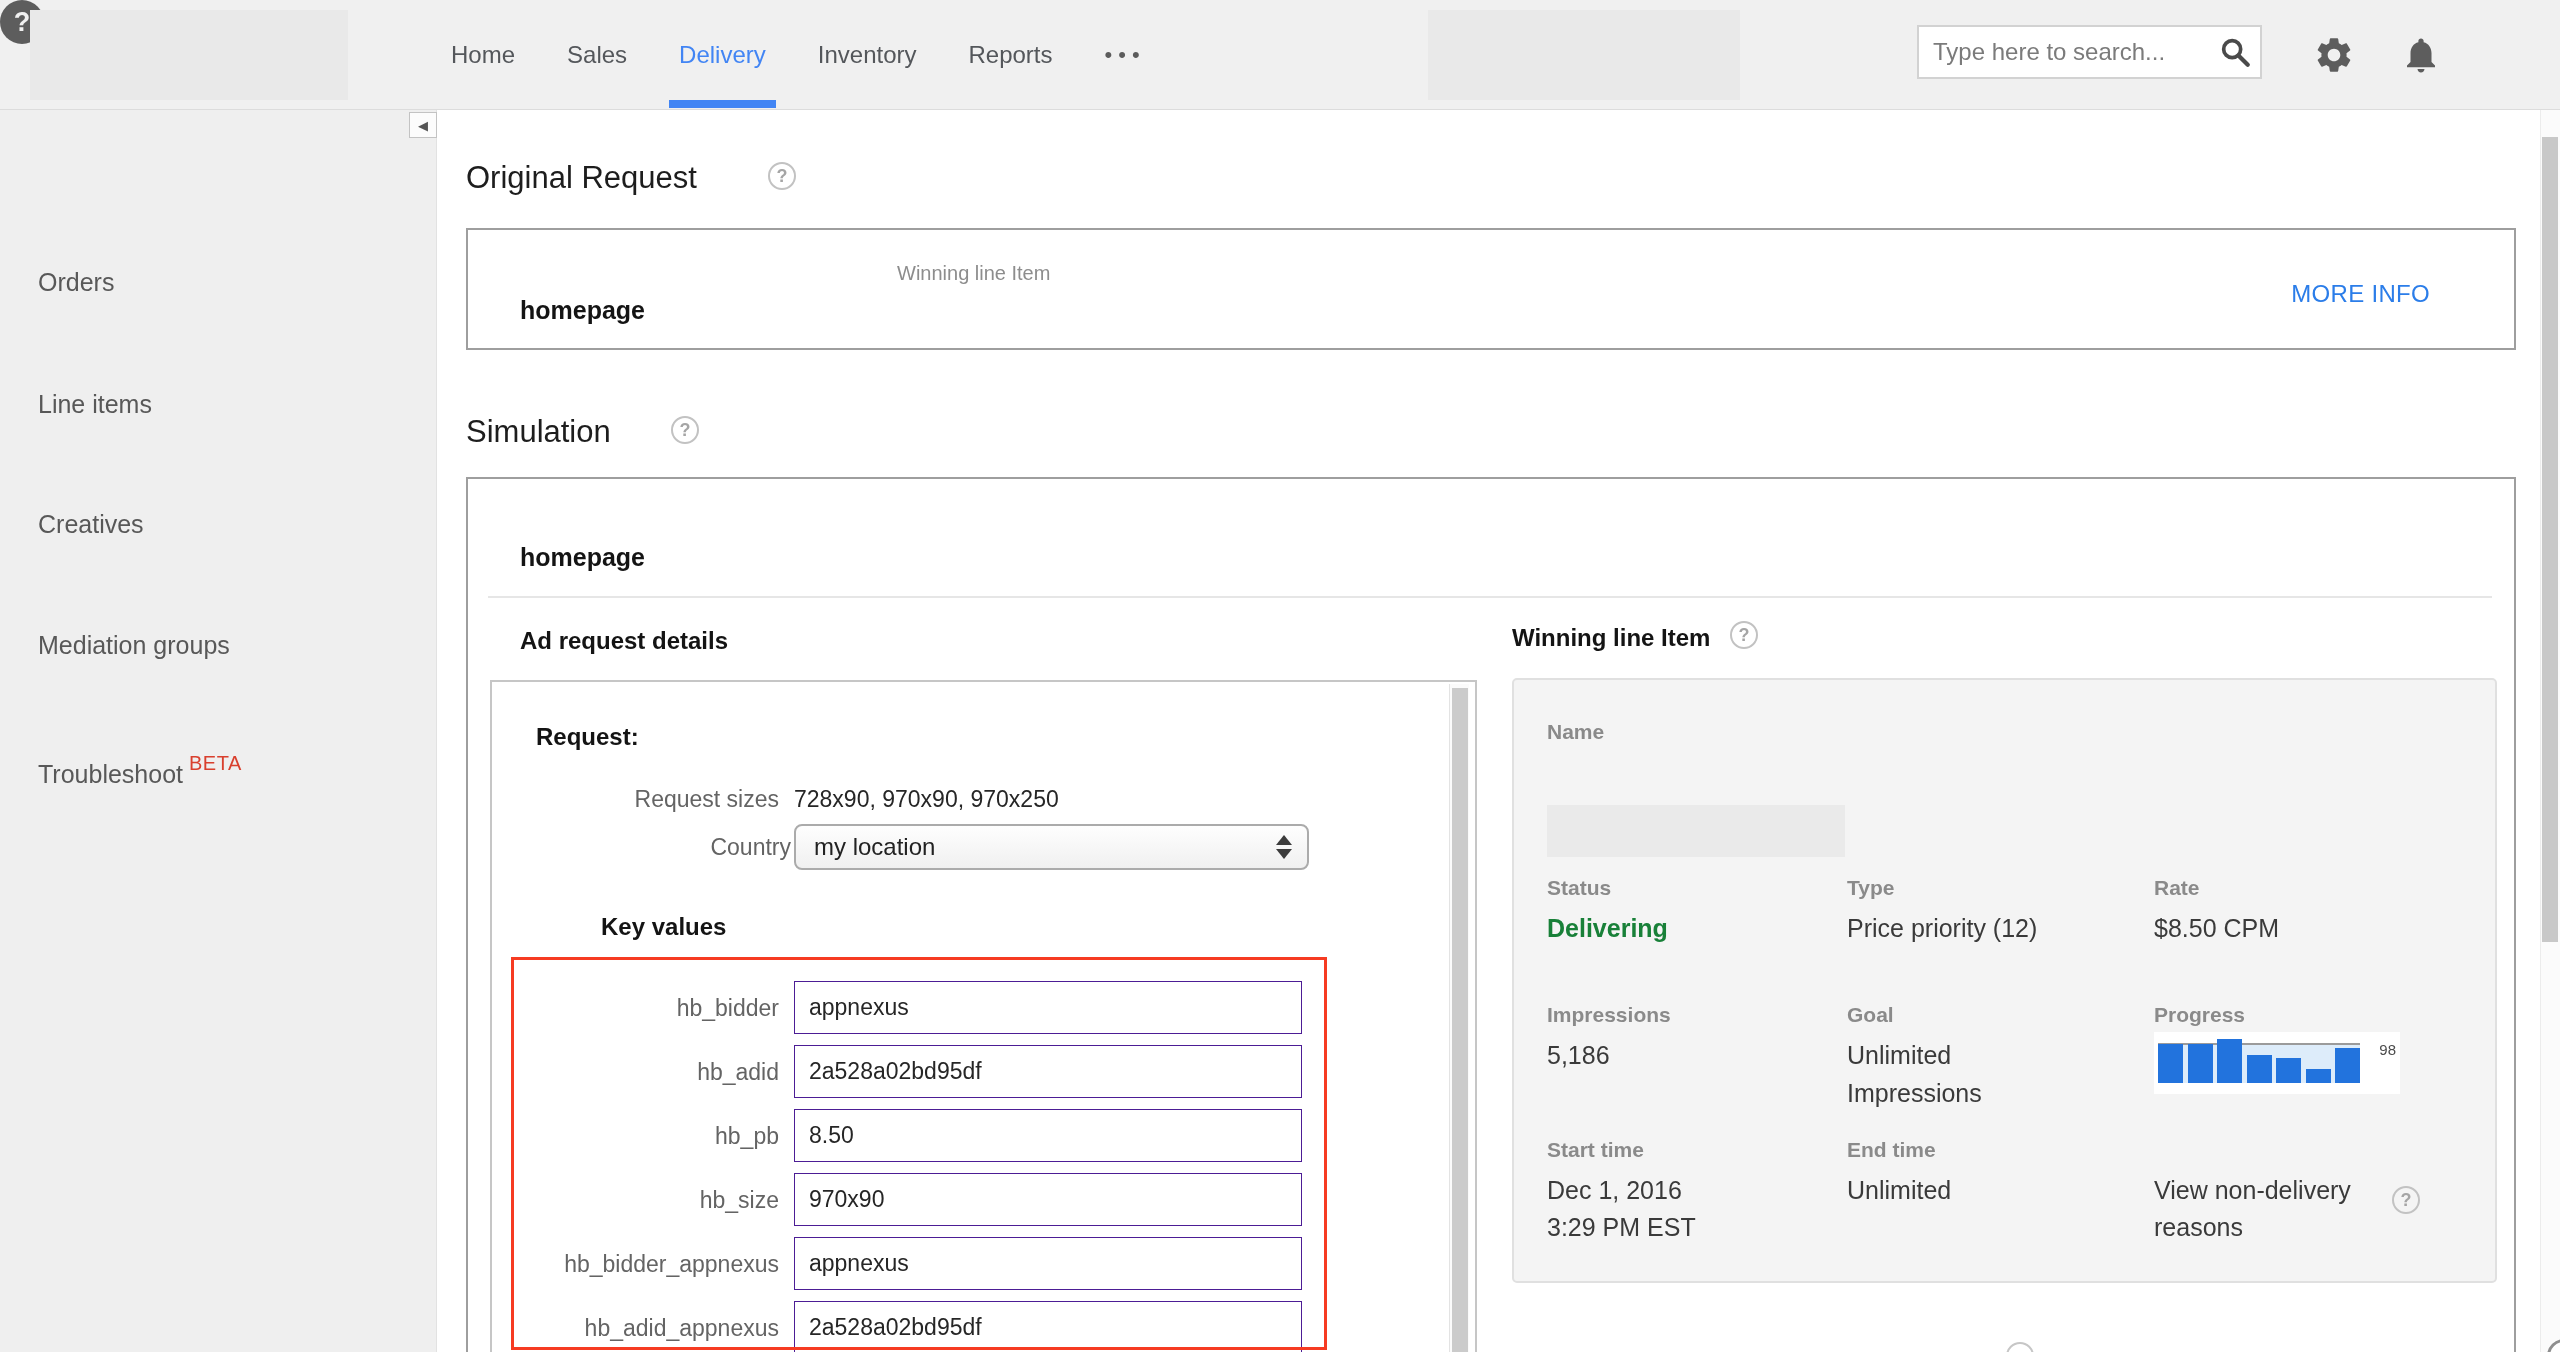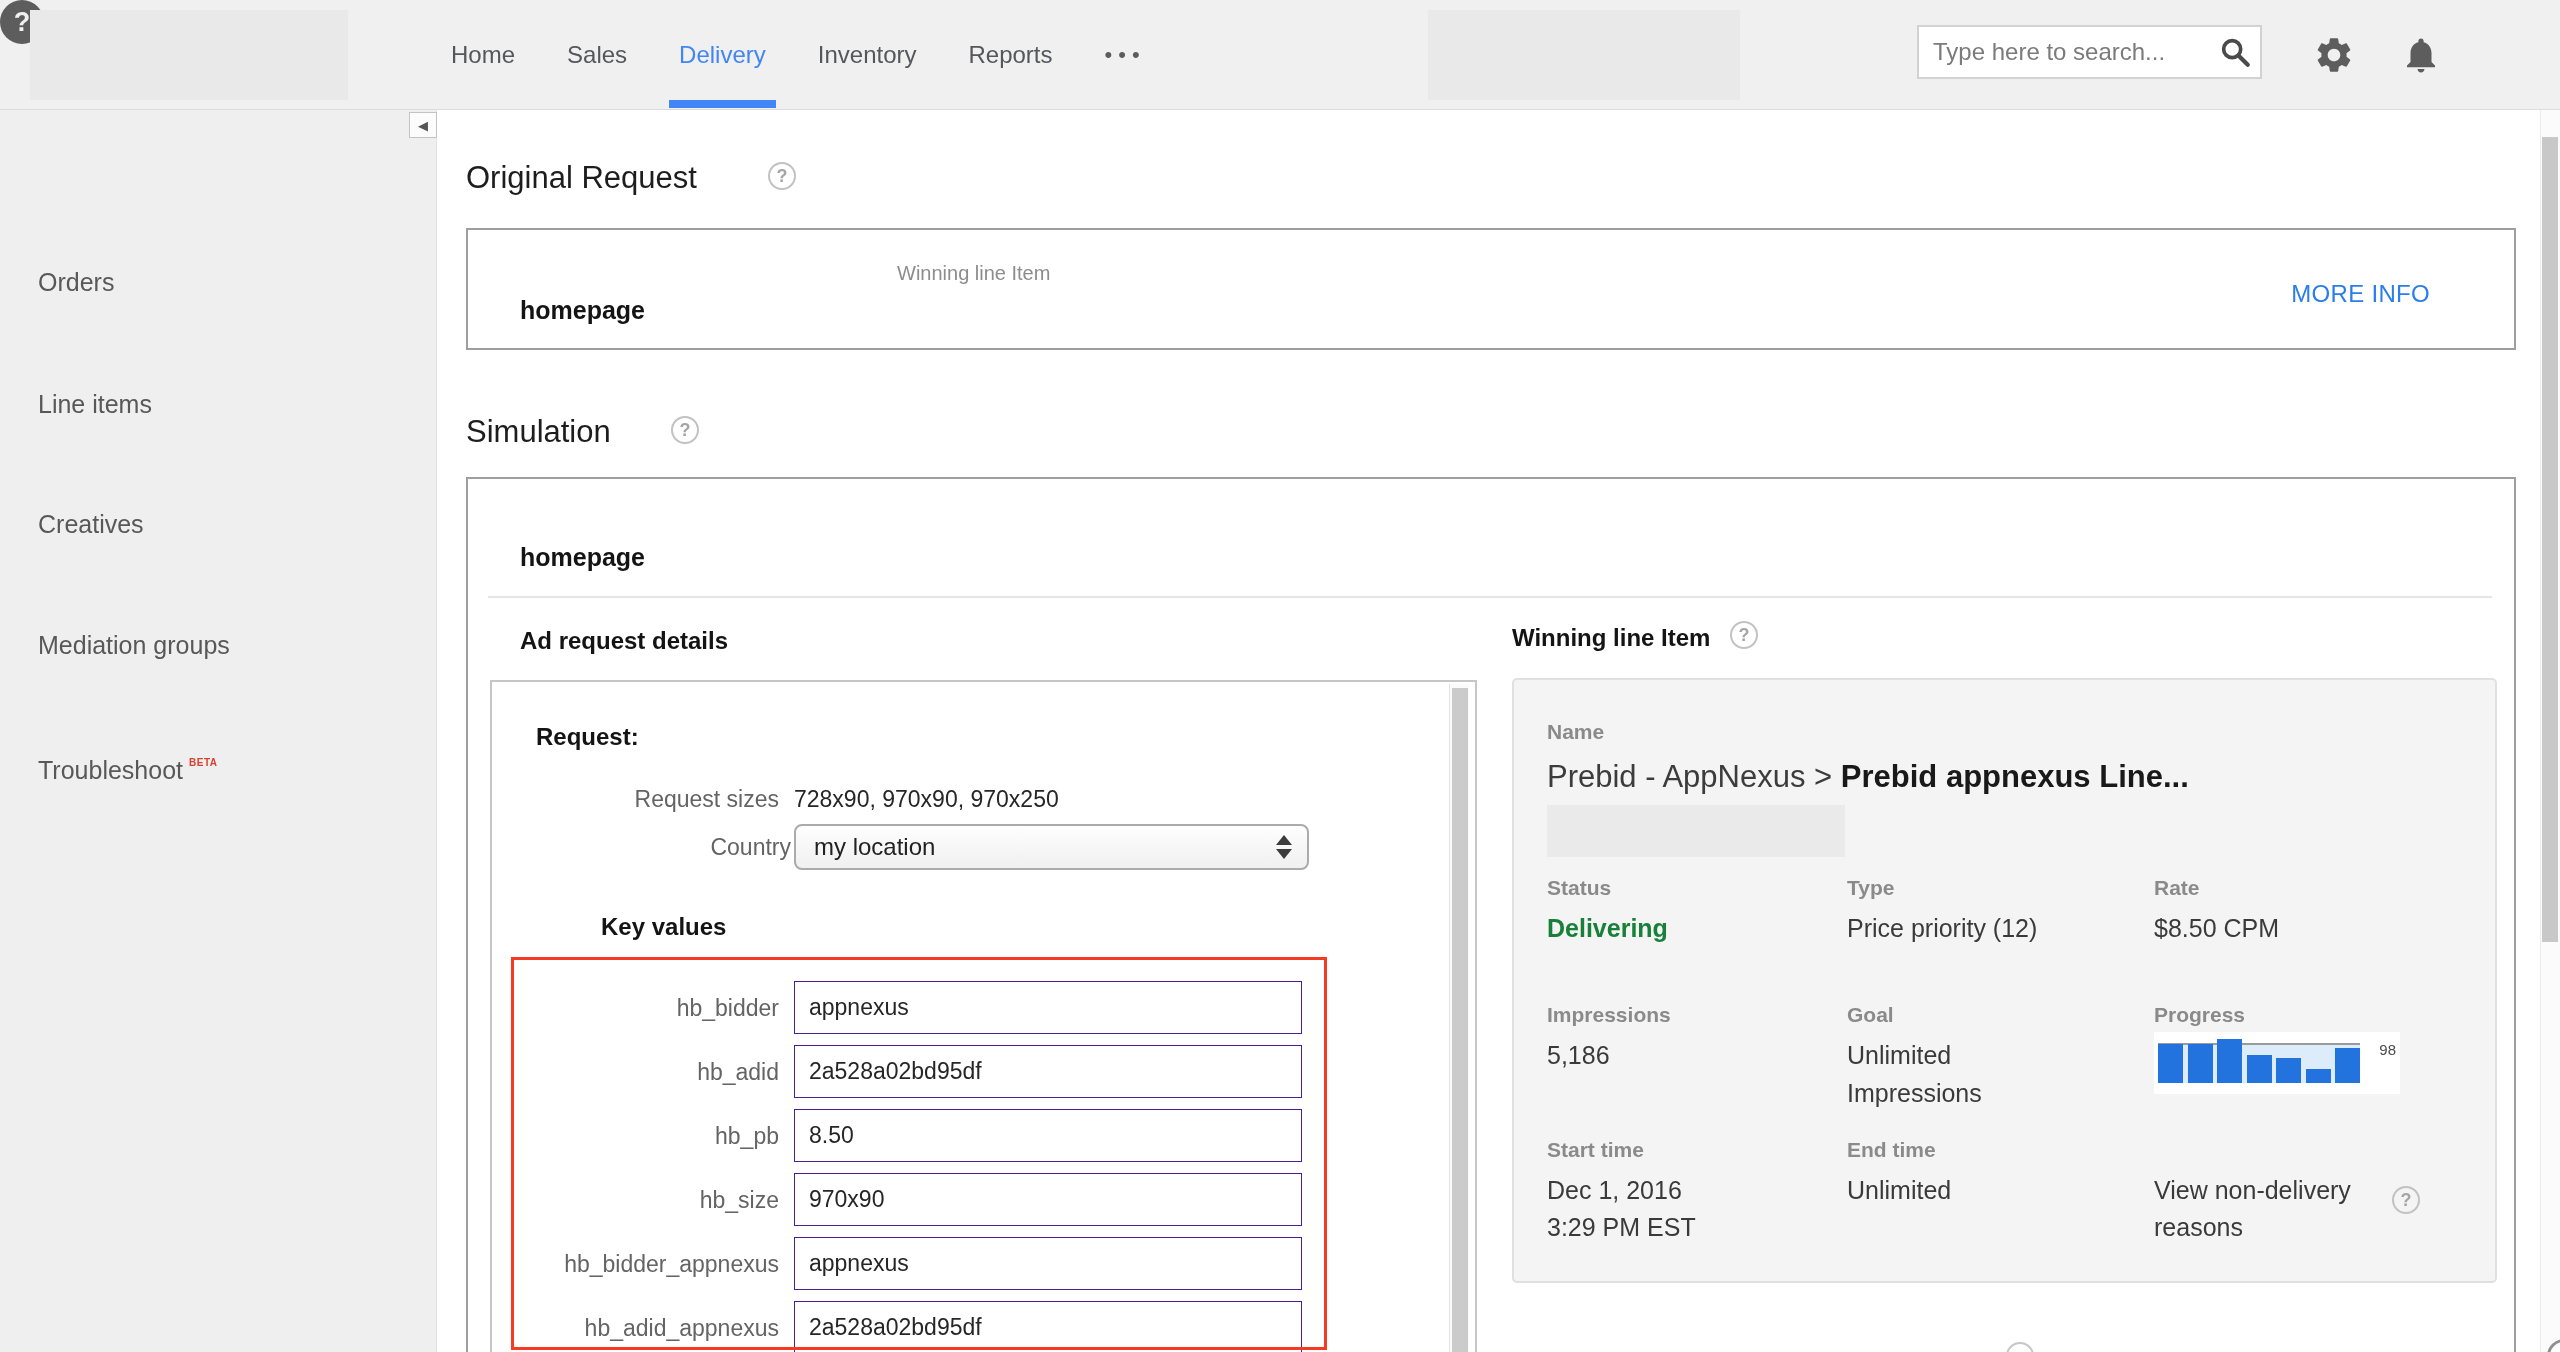--- a/index.html
+++ b/index.html
@@ -28,21 +28,21 @@
   .search-glass { width:34px; height:34px; margin-right:8px; flex:none; }
   .hdr-icon { position:absolute; top:34px; width:42px; height:42px; cursor:pointer; }
   .gear-icon { left:2313px; }
   .bell-icon { left:2400px; }
   .help-icon { left:2489px; top:33px; width:44px; height:44px; background:#5d5d5d; border-radius:50%;
     color:#f0f0f0; font-size:27px; font-weight:bold; display:flex; align-items:center; justify-content:center; }
   
   .sidebar { position:absolute; left:0; top:110px; width:437px; height:1242px;
     background:#efefef; border-right:1px solid #e2e2e2; }
   .side-item { position:absolute; left:38px; font-size:25px; color:#585858; line-height:30px; cursor:pointer; white-space:nowrap; }
-  .side-item sup { color:#d9402e; font-size:10px; font-weight:bold; letter-spacing:.5px; position:relative; top:-4px; margin-left:6px; }
+  .side-item sup { color:#d9402e; font-size:20px; font-weight:normal; letter-spacing:.5px; position:relative; top:-4px; margin-left:6px; }
   .collapse-btn { position:absolute; left:409px; top:112px; width:28px; height:26px; background:#fcfcfc;
     border:1px solid #c3c3c3; color:#555; font-size:13px; display:flex; align-items:center; justify-content:center; cursor:pointer; z-index:6; }
   
   .section-title { position:absolute; font-size:31px; color:#1d1d1d; line-height:40px; }
   .qmark { position:absolute; width:28px; height:28px; border:2.5px solid #c2c2c2; border-radius:50%;
     color:#a5a5a5; font-size:18px; font-weight:bold; display:flex; align-items:center; justify-content:center; background:transparent; }
   .card { position:absolute; background:#fff; border:2px solid #9e9e9e; }
   .blue-link { color:#2b7de9; cursor:pointer; }
   
   .or-adunit { position:absolute; left:52px; top:66px; font-size:25px; font-weight:bold; color:#141414; }
@@ -197,23 +197,20 @@
         <div class="thumb"></div>
       </div>
     </div>
   </div>
 
   <div class="win-heading">Winning line Item</div>
   <span class="qmark" style="left:1730px; top:621px;">?</span>
 
   <div class="win-panel">
     <div class="p-label" style="left:33px; top:40px;">Name</div>
-    <div class="name-big">
-      <span>Prebid - AppNexus &gt; </span><b>Prebid appnexus Line...</b>
-    </div>
     <div class="panel-redact"></div>
 
     <div class="p-label" style="left:33px; top:196px;">Status</div>
     <div class="p-value status-green" style="left:33px; top:233px;">Delivering</div>
     <div class="p-label" style="left:333px; top:196px;">Type</div>
     <div class="p-value" style="left:333px; top:233px;">Price priority (12)</div>
     <div class="p-label" style="left:640px; top:196px;">Rate</div>
     <div class="p-value" style="left:640px; top:233px;">$8.50 CPM</div>
 
     <div class="p-label" style="left:33px; top:323px;">Impressions</div>

